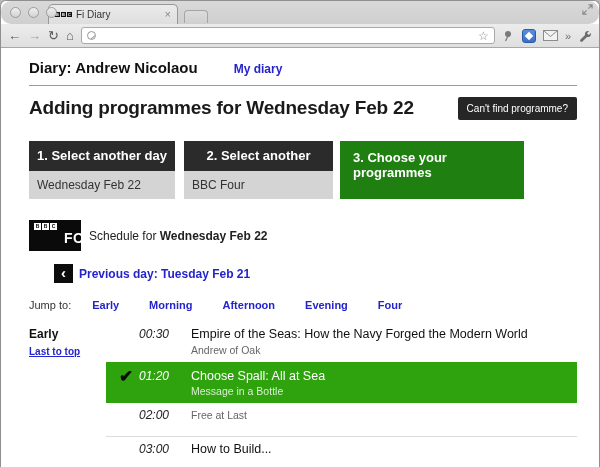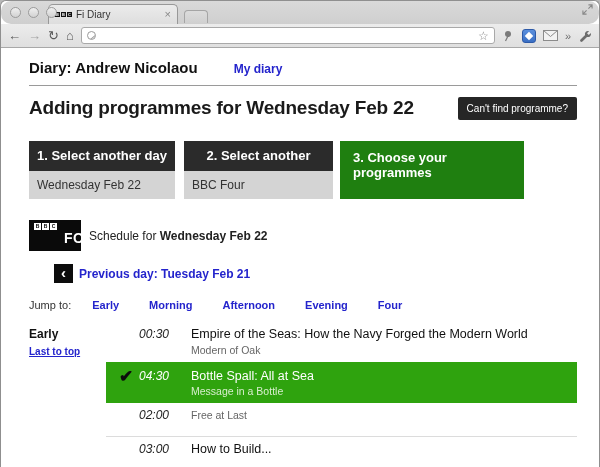--- a/index.html
+++ b/index.html
@@ -215,26 +215,26 @@
 
     <div class="schedule">
       <div class="side-col">
         <div class="side-name">Early</div>
         <a class="link back-top">Last to top</a>
       </div>
       <div class="rows">
         <div class="row">
           <span class="time">00:30</span>
           <div class="title">Empire of the Seas: How the Navy Forged the Modern World</div>
-          <div class="sub">Modern of Oak</div>
+          <div class="sub">Andrew of Oak</div>
         </div>
         <div class="row selected">
           <span class="check">✔</span>
-          <span class="time">04:30</span>
-          <div class="title">Bottle Spall: All at Sea</div>
+          <span class="time">01:20</span>
+          <div class="title">Choose Spall: All at Sea</div>
           <div class="sub">Message in a Bottle</div>
         </div>
         <div class="row ruled">
           <span class="time">02:00</span>
           <div class="sub">Free at Last</div>
         </div>
         <div class="row ruled">
           <span class="time">03:00</span>
           <div class="title">How to Build...</div>
 

